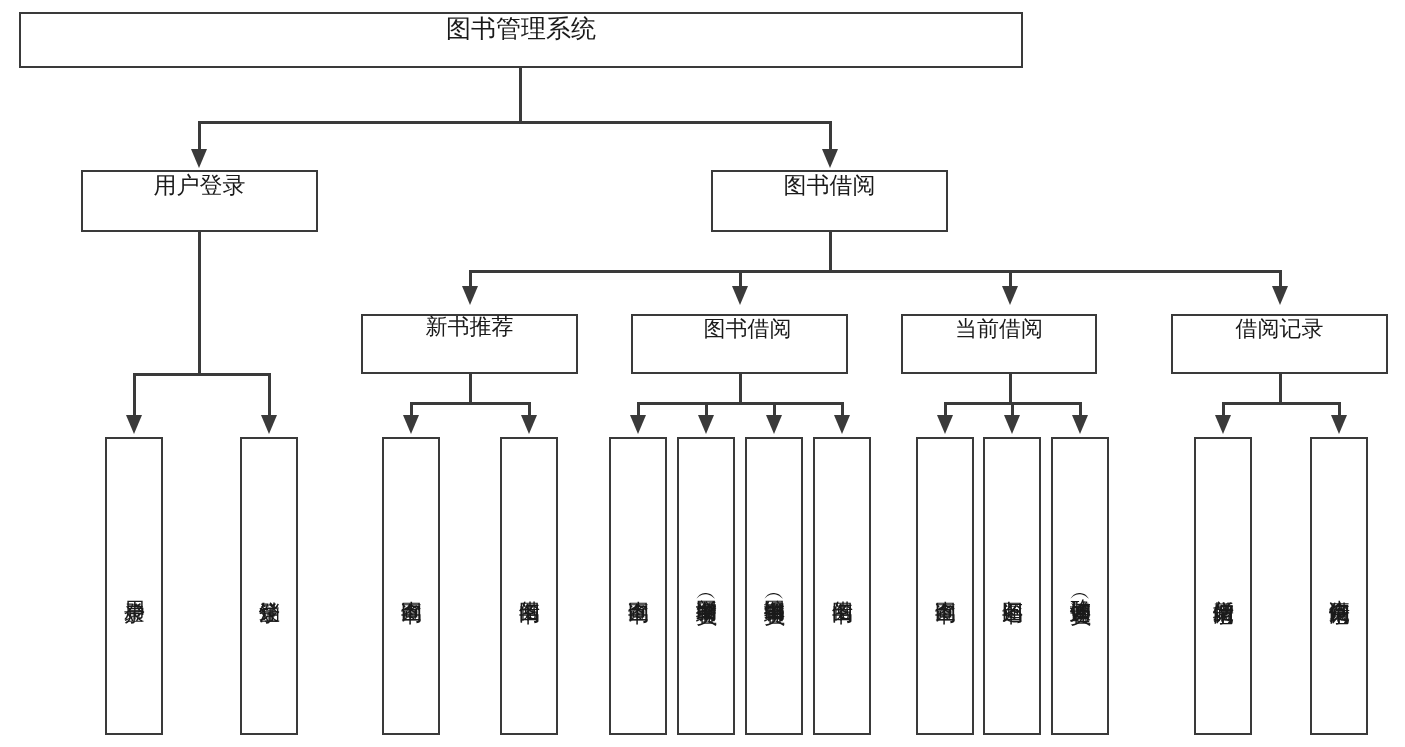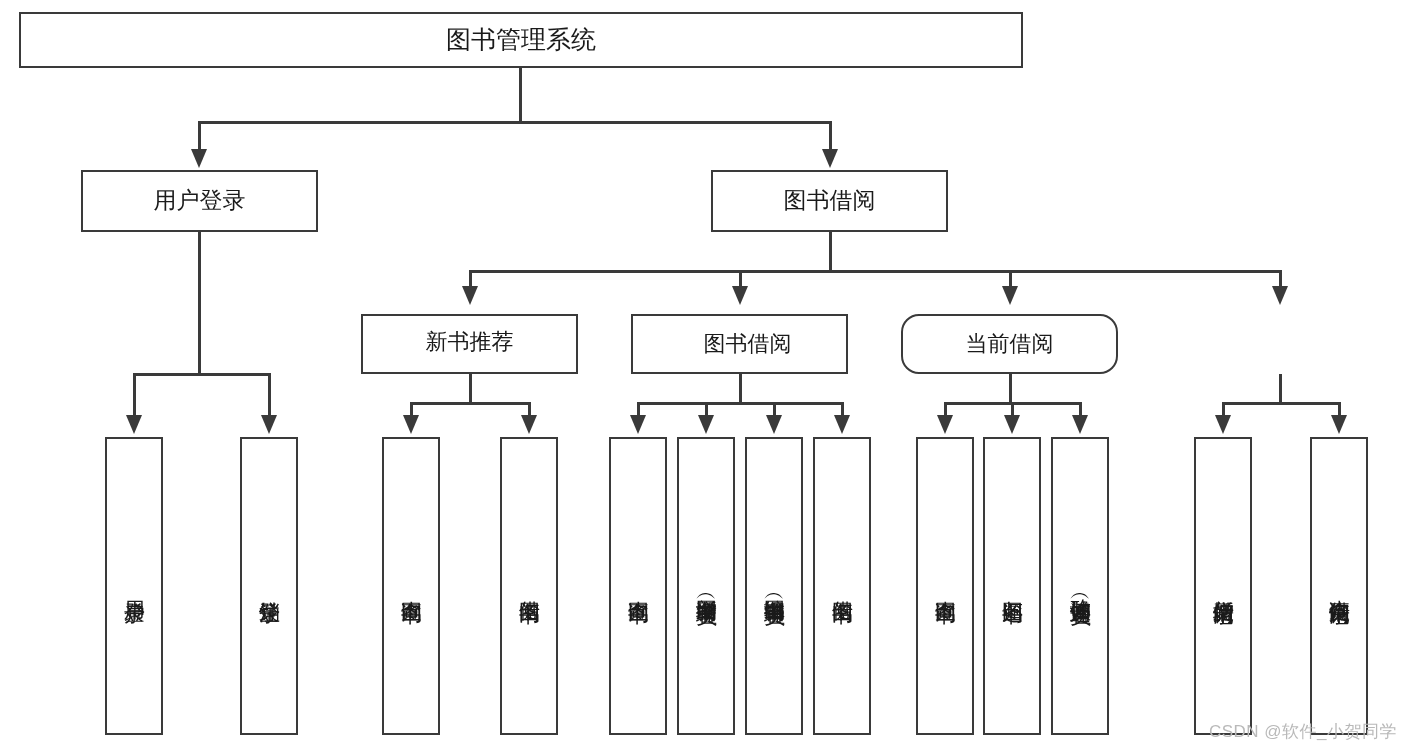--- a/index.html
+++ b/index.html
@@ -17,21 +17,20 @@
     background: #ffffff;
     overflow: hidden;
   }
   
   .node {
     position: absolute;
     box-sizing: border-box;
     background: #ffffff;
     border: 2.5px solid #3a3a3a;
     display: flex;
-    align-items: center;
     justify-content: center;
     color: #1a1a1a;
     text-align: center;
     line-height: 1.18;
   }
   .node.root {
     font-size: 25px;
   }
   .node.lvl2 {
     font-size: 23px;
@@ -126,22 +125,25 @@
   <div class="arrow" style="left:1002px; top:286px;"></div>
   <div class="vline" style="left:1279px; top:270px; height:18px;"></div>
   <div class="arrow" style="left:1272px; top:286px;"></div>
 
   <div class="node lvl3" style="left:361px; top:314px; width:217px; height:60px;font-family:Liberation Mono, monospace;">
     <span>新书推荐</span>
   </div>
   <div class="node lvl3" style="left:631px; top:314px; width:217px; height:60px;padding-left:16px;">
     <span>图书借阅</span>
   </div>
-  <div class="node lvl3" style="left:901px; top:314px; width:217px; height:60px;border-radius:18px;">
+  <div class="node lvl3" style="left:901px; top:314px; width:196px; height:60px;">
     <span>当前借阅</span>
+  </div>
+  <div class="node lvl3" style="left:1171px; top:314px; width:217px; height:60px;">
+    <span>借阅记录</span>
   </div>
 
   <div class="vline" style="left:469px; top:374px; height:30px;"></div>
   <div class="hline" style="left:410px; top:402px; width:120px;"></div>
   <div class="vline" style="left:410px; top:402px; height:15px;"></div>
   <div class="arrow" style="left:403px; top:415px;"></div>
   <div class="vline" style="left:528px; top:402px; height:15px;"></div>
   <div class="arrow" style="left:521px; top:415px;"></div>
 
   <div class="vline" style="left:739px; top:374px; height:30px;"></div>
@@ -208,15 +210,14 @@
     <span class="leaf-text">确认归还（管理员）</span>
   </div>
 
   <div class="node leaf" style="left:1194px; top:437px; width:58px; height:298px;">
     <span class="leaf-text">新增借阅记录</span>
   </div>
   <div class="node leaf" style="left:1310px; top:437px; width:58px; height:298px;">
     <span class="leaf-text">查询借阅记录</span>
   </div>
 
-  <div id="watermark">CSDN @软件_小贺同学</div>
 
 </div>
 
 </body></html>

